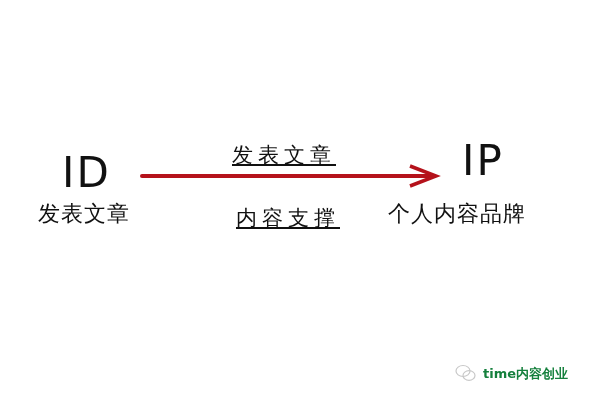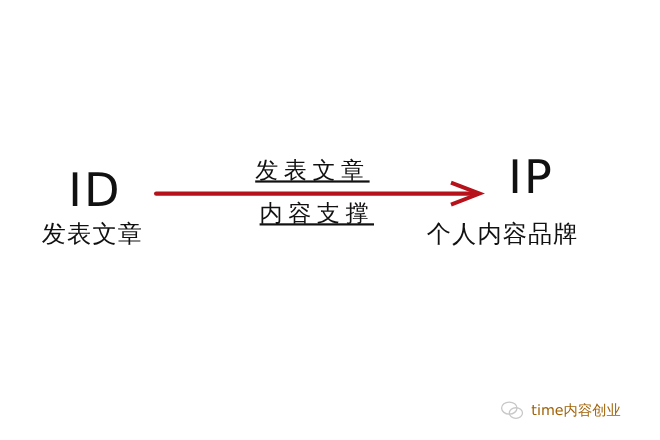--- a/index.html
+++ b/index.html
@@ -2,36 +2,36 @@
 <html><head>
 <meta charset="utf-8">
 <style>
   html, body { margin:0; padding:0; }
   body { width:600px; height:400px; background:#ffffff; position:relative; overflow:hidden;
          font-family: "DejaVu Sans", sans-serif; color:#111; }
   .abs { position:absolute; }
   .big { font-size:42px; font-weight:normal; letter-spacing:2px; line-height:1; }
   .label { font-size:22px; line-height:1; letter-spacing:1px; }
   .arrow-text { font-size:21px; letter-spacing:5px; line-height:1;text-decoration:underline; }
-  .wm { font-size:13px; color:#a16207; line-height:1; }
+  .wm { font-size:13px; color:#15803d; line-height:1;font-weight:bold; }
 </style>
 </head>
 <body>
 
 <div class="abs big" style="left:62px;top:152px;">ID</div>
 <div class="abs label" style="left:38px;top:203px;">发表文章</div>
 
 <div class="abs arrow-text" style="left:232px;top:145px;">发表文章</div>
 
 <svg class="abs" style="left:138px;top:163px;" width="305" height="30">
   <line x1="4" y1="13" x2="296" y2="13" stroke="#b5121b" stroke-width="4" stroke-linecap="round"></line>
   <polyline points="272,3 298,13 272,23" fill="none" stroke="#b5121b" stroke-width="3.5" stroke-linejoin="miter"></polyline>
 </svg>
 
-<div class="abs arrow-text" style="left:236px;top:184px;">内容支撑</div>
+<div class="abs arrow-text" style="left:236px;top:208px;">内容支撑</div>
 
 <div class="abs big" style="left:462px;top:140px;">IP</div>
 <div class="abs label" style="left:388px;top:203px;">个人内容品牌</div>
 
 <div class="abs" style="left:455px;top:364px;display:flex;align-items:center;gap:6px;">
   <svg width="22" height="18">
     <ellipse cx="8" cy="7" rx="7" ry="5.5" fill="none" stroke="#c8c8c8" stroke-width="1.2"></ellipse>
     <ellipse cx="14" cy="11.5" rx="6" ry="4.8" fill="none" stroke="#c8c8c8" stroke-width="1.2"></ellipse>
   </svg>
   <span class="wm">time内容创业</span>

